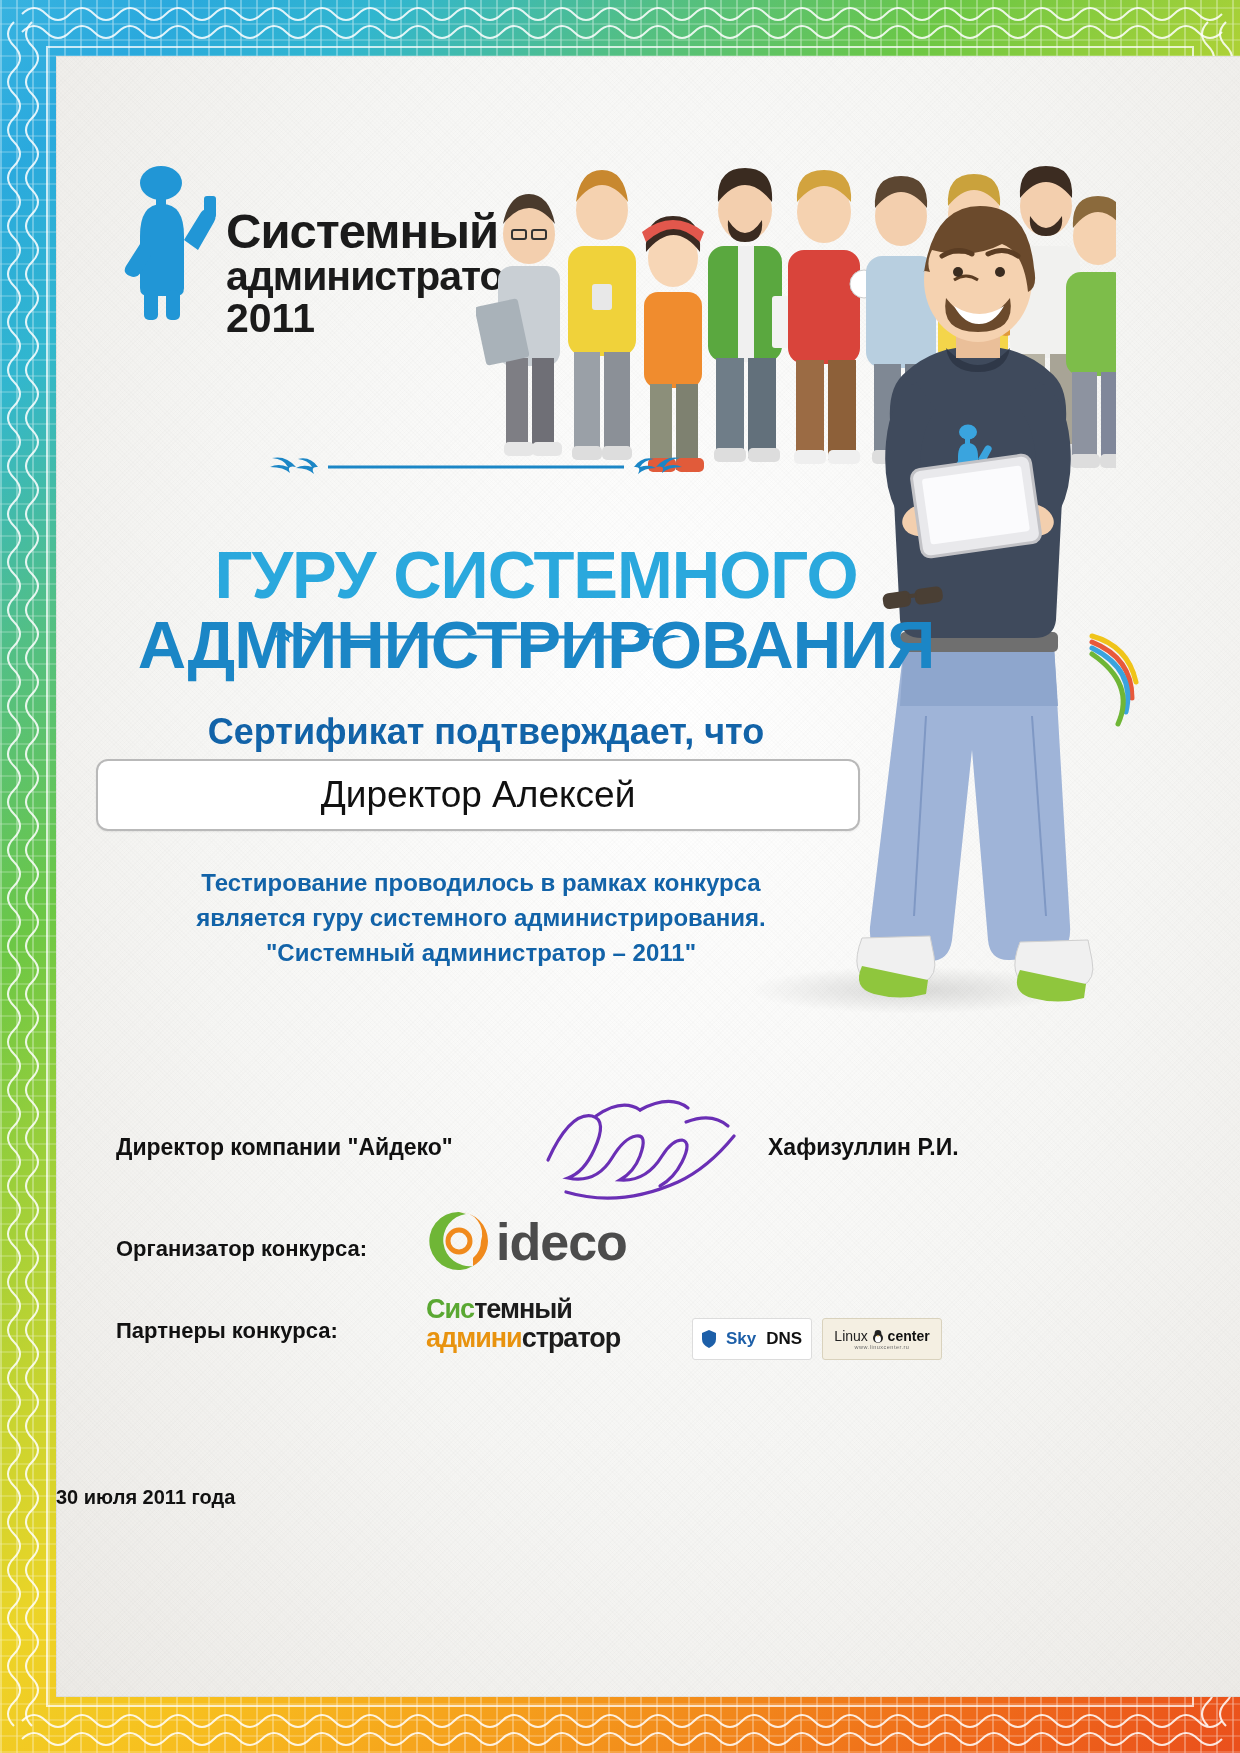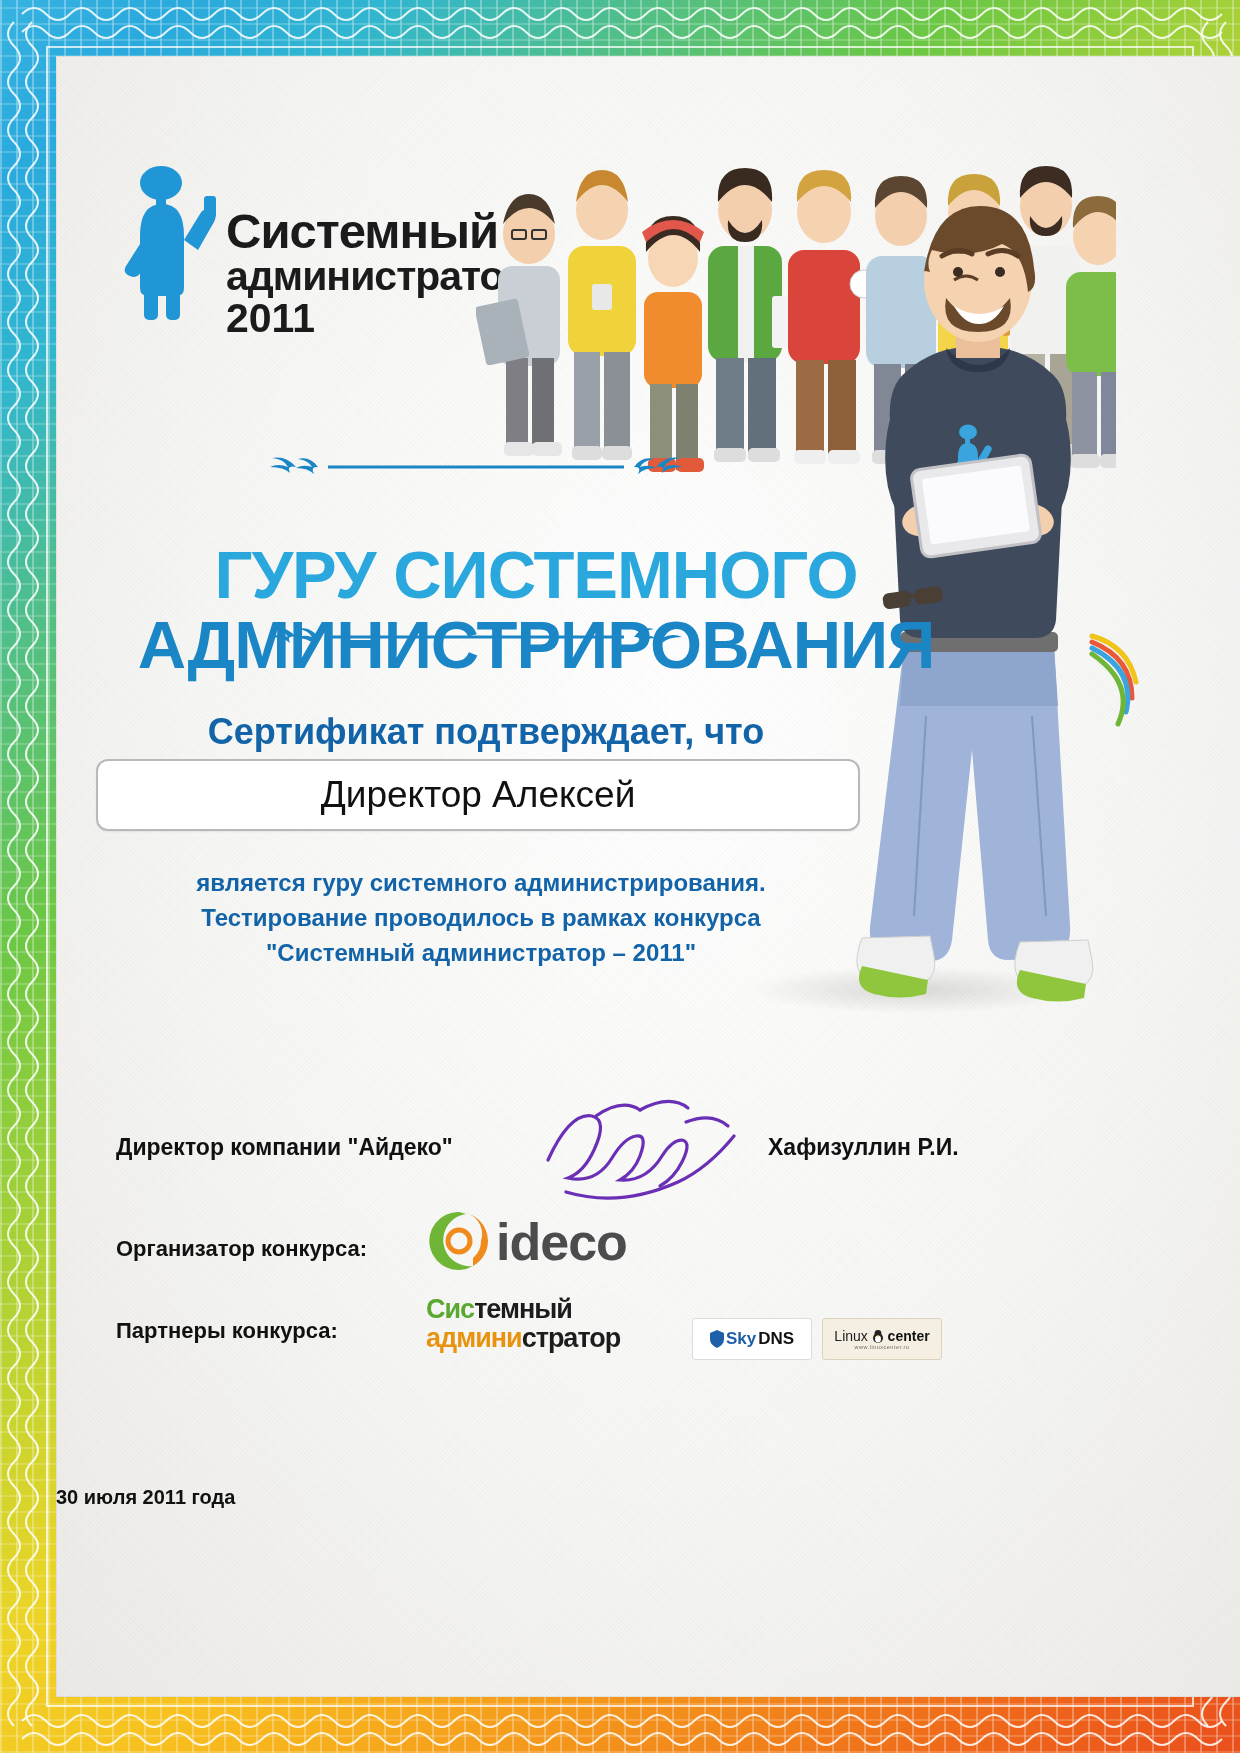--- a/index.html
+++ b/index.html
@@ -167,21 +167,21 @@
   .p1 .g{color:#5aa832;}
   .p1 .b{color:#1c1c1c;}
   .p2{font-size:27px;font-weight:bold;letter-spacing:-1px;margin-top:2px;}
   .p2 .o{color:#e8930f;}
   .p2 .b{color:#1c1c1c;}
 
   .partner-skydns{
     position:absolute;left:636px;top:1262px;
     width:118px;height:40px;background:#fff;
     border:1px solid #dcdcdc;border-radius:3px;
-    display:flex;align-items:center;justify-content:center;gap:2px;
+    display:flex;align-items:center;justify-content:center;gap:10px;
   }
   .sky-a{font-size:17px;font-weight:bold;color:#1d5fa8;}
   .sky-b{font-size:17px;font-weight:bold;color:#111;text-align:right;}
 
   .partner-linuxcenter{
     position:absolute;left:766px;top:1262px;
     width:118px;height:40px;background:#f4efe2;
     border:1px solid #d9d2bd;border-radius:3px;
     display:flex;flex-direction:column;align-items:center;justify-content:center;
   }
@@ -446,22 +446,22 @@
       </g>
     </svg>
 
     <div class="confirm">Сертификат подтверждает, что</div>
 
     <div class="name-box">
       <span class="name-text">Директор Алексей</span>
     </div>
 
     <div class="desc">
+      <div>Тестирование проводилось в рамках конкурса</div>
       <div>является гуру системного администрирования.</div>
-      <div>Тестирование проводилось в рамках конкурса</div>
       <div>"Системный администратор – 2011"</div>
     </div>
 
     <div class="sign-row">
       <div class="sign-title">Директор компании "Айдеко"</div>
       <svg class="sign-scribble" viewBox="0 0 220 120">
         <g fill="none" stroke="#6a2fb5" stroke-width="3.2" stroke-linecap="round">
           <path d="M12,74 q22,-48 44,-44 q16,4 2,34 q-10,22 -26,28 q28,6 44,-20 q12,-20 24,-22 q12,-2 4,20 q-6,16 -20,24 q26,2 42,-24 q10,-16 20,-16 q10,2 0,22 q-8,16 -22,24"></path>
           <path d="M60,30 q26,-18 44,-6"></path>
           <path d="M104,24 q30,-16 48,-2"></path>

